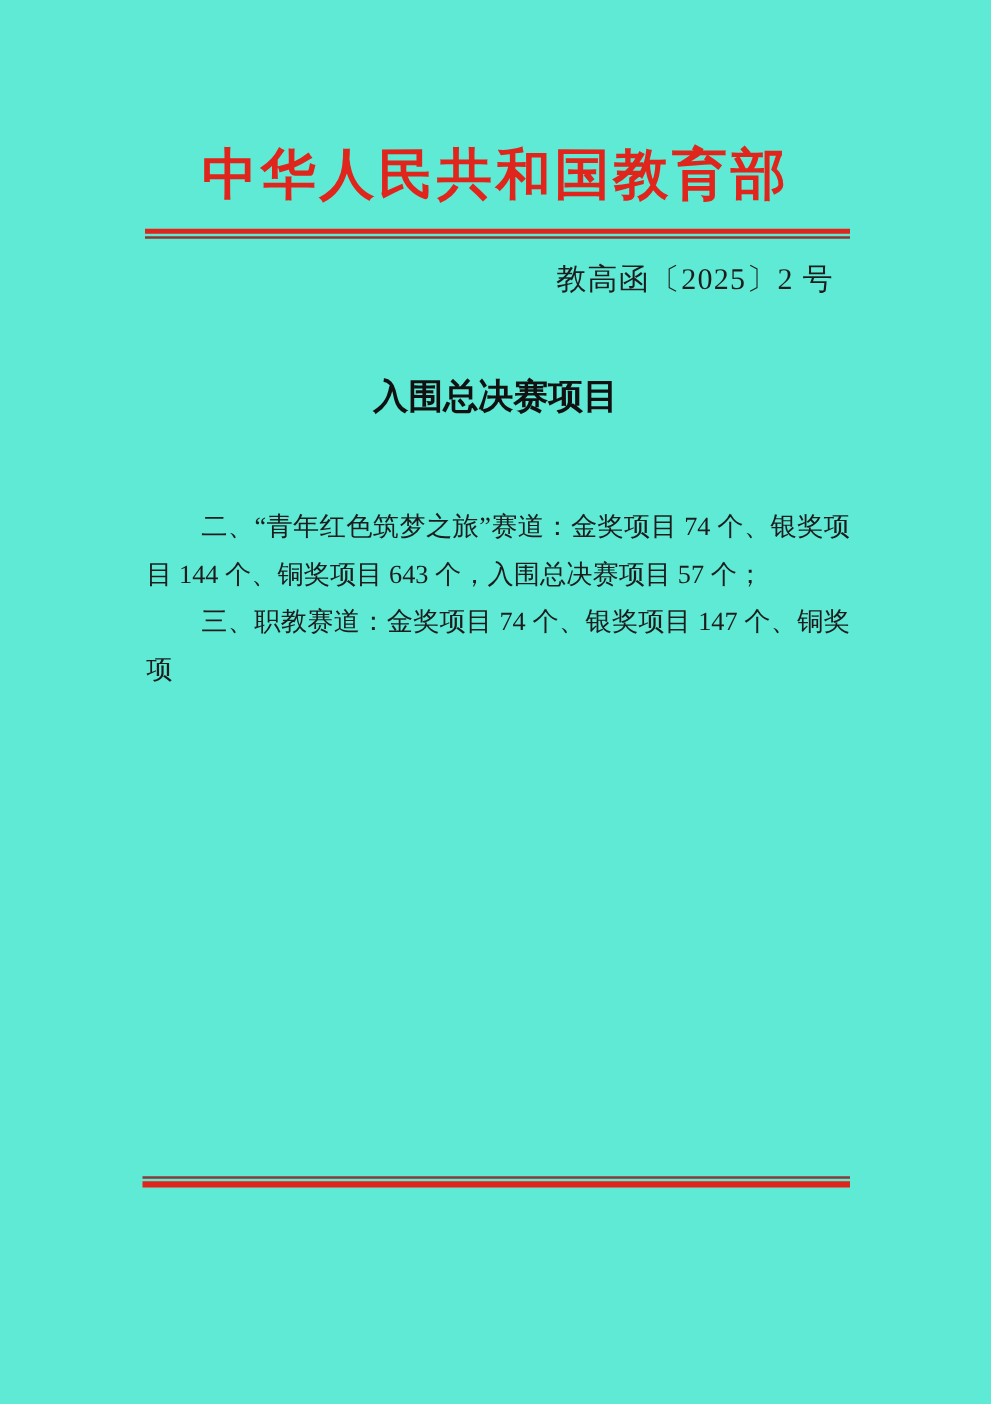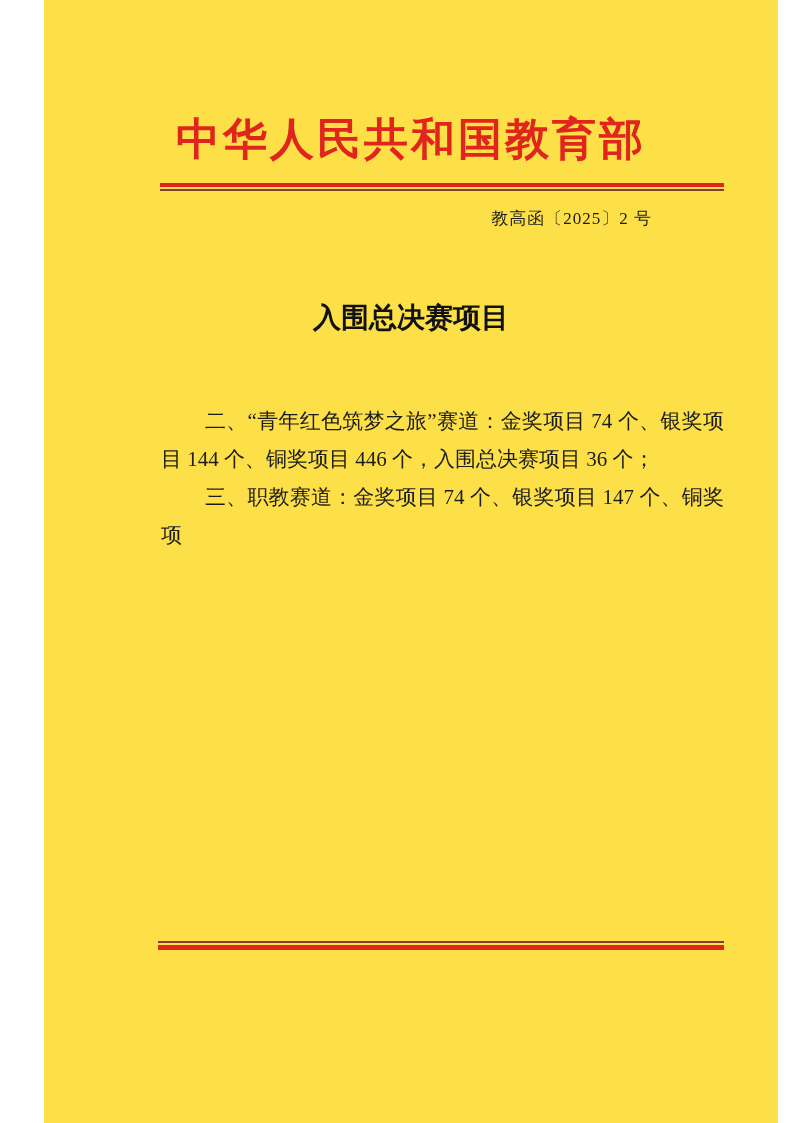--- a/index.html
+++ b/index.html
@@ -3,27 +3,26 @@
 <meta charset="utf-8">
 <style>
   * { box-sizing: border-box; }
   html, body {
     margin: 0;
     padding: 0;
     background: #ffffff;
   }
   .page {
     position: relative;
-    width: 734px;
+    width: 793px;
     height: 1123px;
-    background: #fde047;
+    background: #5eead4;
     overflow: hidden;
     font-family: "Liberation Serif", "DejaVu Serif", serif;
     color: var(--text, #1c1c1c);
-    margin-left: 44px;
   }
 
   
   .agency-name {
     position: absolute;
     top: 110px;
     left: 0;
     width: 100%;
     text-align: center;
     font-size: 44px;
@@ -42,21 +41,21 @@
   }
   .header-rule .rule-thick { height: 4px; background: var(--accent-red, #e0251c); }
   .header-rule .rule-gap   { height: 2px; background: transparent; }
   .header-rule .rule-thin  { height: 2px; background: var(--rule-dark-red, #8a3a33); }
 
   
   .doc-number {
     position: absolute;
     top: 207px;
     right: 126px;
-    font-size: 17px;
+    font-size: 24px;
     letter-spacing: 1px;
     color: var(--text, #1c1c1c);
     white-space: nowrap;
     text-align: right;
   }
 
   
   .doc-title {
     position: absolute;
     top: 292px;
@@ -107,21 +106,21 @@
     <div class="rule-thin"></div>
   </div>
 
   <div class="doc-number">教高函〔2025〕2 号</div>
 
   <div class="doc-title">
     <div>入围总决赛项目</div>
   </div>
 
   <div class="body-text">
-      <p class="para indent">二、“青年红色筑梦之旅”赛道：金奖项目 74 个、银奖项目 144 个、铜奖项目 446 个，入围总决赛项目 36 个；</p>
+      <p class="para indent">二、“青年红色筑梦之旅”赛道：金奖项目 74 个、银奖项目 144 个、铜奖项目 643 个，入围总决赛项目 57 个；</p>
       <p class="para indent">三、职教赛道：金奖项目 74 个、银奖项目 147 个、铜奖项</p>
     </div>
 
   <div class="footer-rule">
     <div class="rule-thin"></div>
     <div class="rule-gap"></div>
     <div class="rule-thick"></div>
   </div>
 
 </div>

